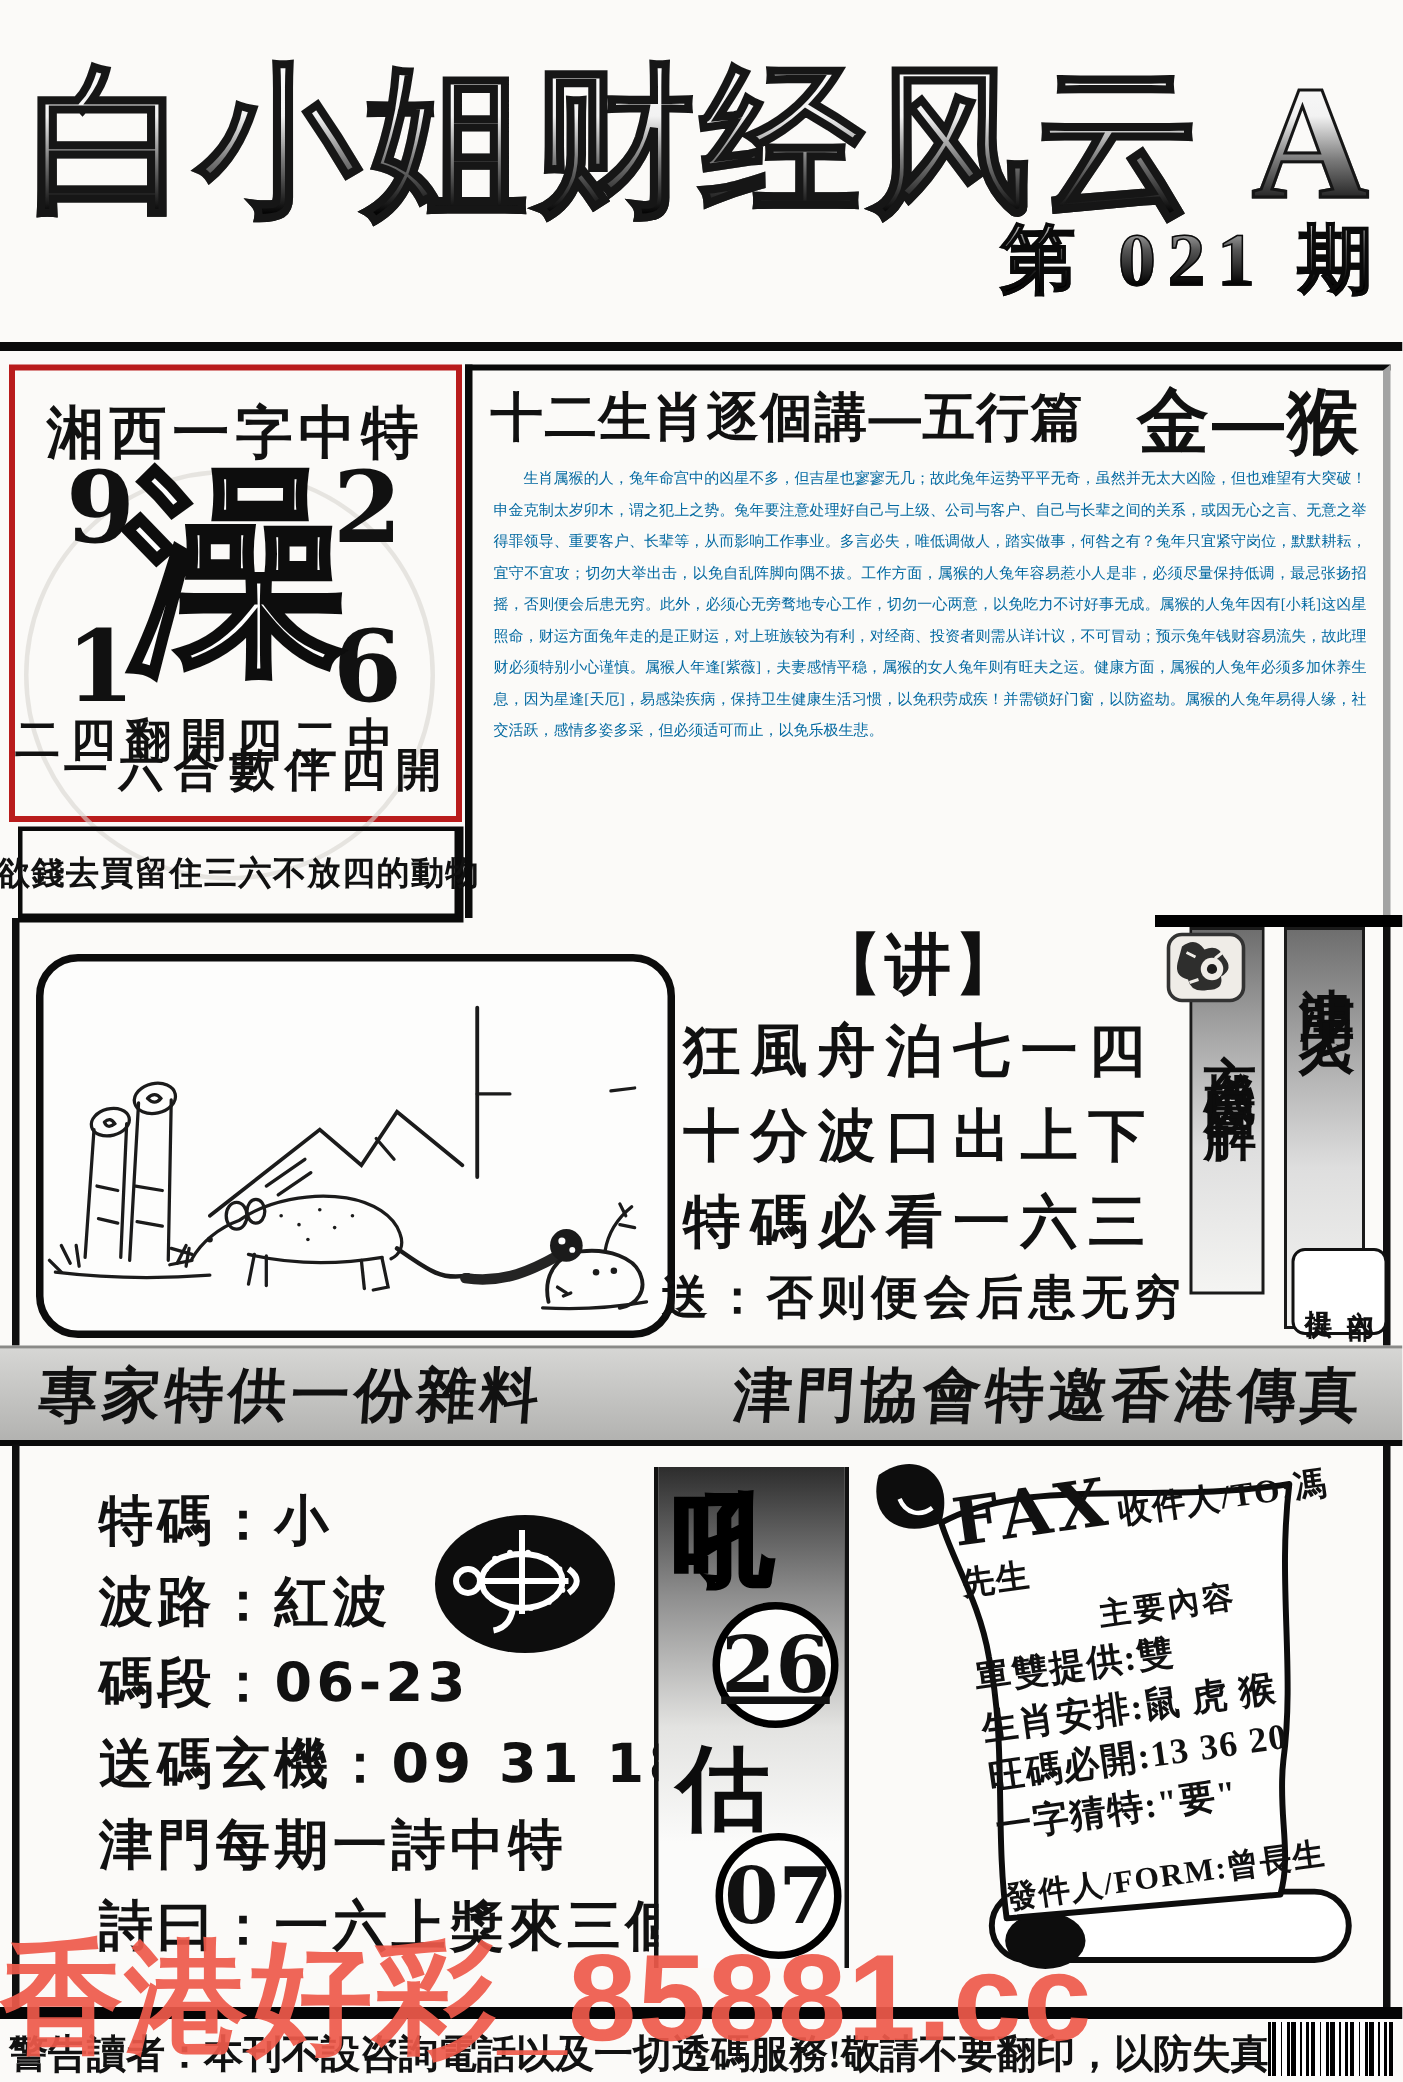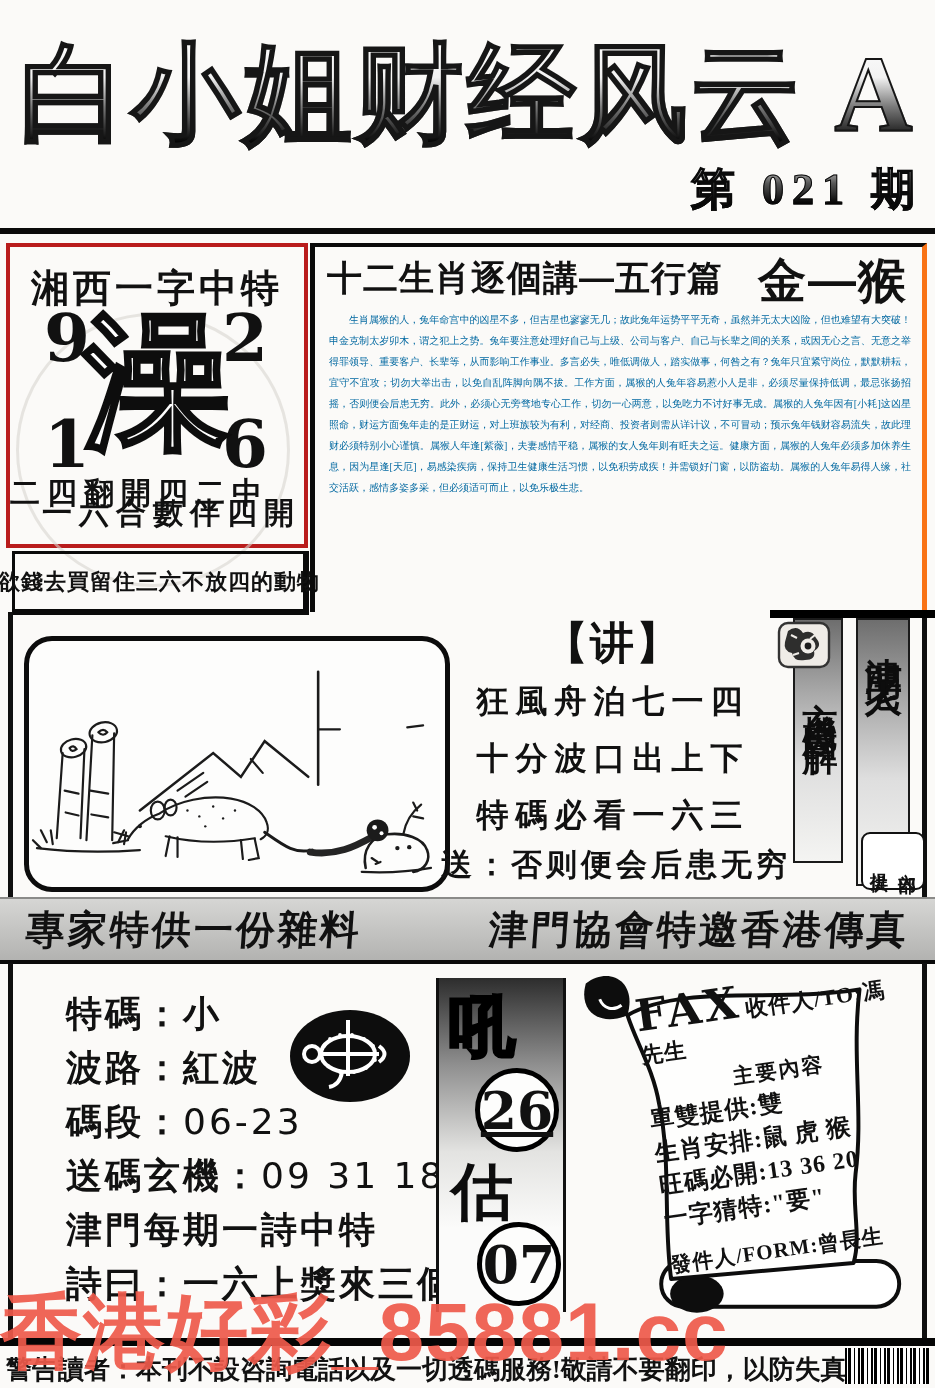--- a/index.html
+++ b/index.html
@@ -5,53 +5,53 @@
   html,body{margin:0;padding:0;}
   body{width:935px;height:1388px;position:relative;background:#fbfaf8;overflow:hidden;
        font-family:"Liberation Serif", serif;color:#111;}
   .abs{position:absolute;}
   
   .main-title{left:18px;top:22px;width:900px;text-align:center;font-weight:bold;font-size:108px;
     letter-spacing:4px;white-space:nowrap;
     background:linear-gradient(180deg,#ffffff 8%,#f2f2f2 38%,#7a7a7a 58%,#050505 82%);
     -webkit-background-clip:text;background-clip:text;color:transparent;
     -webkit-text-stroke:2px #161616;}
-  .issue-no{right:12px;top:160px;font-weight:bold;font-size:44px;letter-spacing:8px;white-space:nowrap;
+  .issue-no{right:12px;top:140px;font-weight:bold;font-size:50px;letter-spacing:8px;white-space:nowrap;
     background:linear-gradient(180deg,#e8e8e8 5%,#555 40%,#000 75%);
     -webkit-background-clip:text;background-clip:text;color:transparent;
     -webkit-text-stroke:1px #0a0a0a;}
   .header-rule{left:0;top:228px;width:935px;height:6px;background:#0a0a0a;}
   
   .hunan-box{left:6px;top:243px;width:294px;height:297px;border:4px solid #b91c1c;}
   .ghost-circle{left:6px;top:66px;width:268px;height:268px;border:3px solid #d8d5d0;border-radius:50%;opacity:.6;}
   .hunan-title{left:0;top:16px;width:100%;text-align:center;font-size:38px;font-weight:bold;letter-spacing:4px;}
   .corner-num{font-size:66px;font-weight:bold;font-family:"DejaVu Serif",serif;}
   .n9{left:34px;top:52px;} .n2{right:36px;top:52px;} .n1{left:34px;top:158px;} .n6{right:36px;top:158px;}
   .big-char{left:0;top:62px;width:100%;text-align:center;font-size:148px;font-weight:bold;
     color:#fff;-webkit-text-stroke:3px #0d0d0d;line-height:1;}
   .hint-line{left:0;width:100%;text-align:left;font-size:30px;font-weight:bold;letter-spacing:7px;white-space:nowrap;}
   .h1{top:226px;} .h2{top:246px;padding-left:32px;}
   .money-tip-box{left:12px;top:551px;width:288px;height:55px;border:3px solid #0a0a0a;
     border-right-width:6px;border-bottom-width:6px;display:flex;align-items:center;justify-content:center;}
   .money-tip{font-size:22px;font-weight:bold;letter-spacing:1px;white-space:nowrap;}
   
   .article-box{left:310px;top:243px;width:617px;height:369px;border-top:4px solid #0a0a0a;
-    border-left:5px solid #0a0a0a;border-right:5px solid #f97316;box-sizing:border-box;}
+    border-left:5px solid #0a0a0a;border-right:5px solid #a3a3a3;box-sizing:border-box;}
   .art-heading{left:12px;top:8px;font-size:35px;font-weight:900;letter-spacing:1px;white-space:nowrap;
     font-family:"Liberation Sans",sans-serif;}
   .art-animal{right:14px;top:2px;font-size:48px;font-weight:900;letter-spacing:2px;
     font-family:"Liberation Sans",sans-serif;}
   .art-body{left:14px;top:62px;width:582px;font-size:10px;line-height:21px;text-align:justify;
     font-weight:500;text-indent:2em;color:#0369a1;}
   
   .vline{width:5px;background:#0f0f0f;} .l-border{left:8px;top:612px;height:285px;} .r-border{left:922px;top:612px;height:285px;}
   .pic-box{left:24px;top:636px;width:416px;height:246px;border:5px solid #0c0c0c;border-radius:28px;background:#fdfdfc;}
   .verse-block{left:448px;top:614px;width:330px;text-align:center;}
   .verse-title{font-size:44px;font-weight:900;letter-spacing:2px;}
-  .verse-line{font-size:32px;font-weight:600;letter-spacing:7px;line-height:57px;white-space:nowrap;}
+  .verse-line{font-size:38px;font-weight:600;letter-spacing:7px;line-height:57px;white-space:nowrap;}
   .gift-line{left:436px;top:844px;width:360px;text-align:center;font-size:31px;font-weight:600;letter-spacing:4px;white-space:nowrap;}
   .strips-topbar{left:770px;top:610px;width:165px;height:8px;background:#000;}
   .v-strip{background:linear-gradient(180deg,#6e6e6e 0%,#a8a8a8 30%,#dedede 60%,#f4f4f2 100%);
     border:2px solid #1a1a1a;box-sizing:border-box;overflow:hidden;}
   .strip-mystery{left:793px;top:618px;width:50px;height:245px;}
   .strip-elder{left:856px;top:618px;width:54px;height:268px;}
   .v-text{writing-mode:vertical-rl;font-weight:bold;white-space:nowrap;color:#0d0d0d;}
   .strip-mystery .v-text{font-size:35px;letter-spacing:13px;margin:54px auto 0;display:block;}
   .strip-elder .v-text{font-size:37px;letter-spacing:8px;margin:8px auto 0;display:block;}
   .seal{left:777px;top:621px;width:54px;height:50px;z-index:3;}
@@ -61,21 +61,21 @@
   
   .banner{left:0;top:897px;width:935px;height:64px;background:linear-gradient(180deg,#d6d6d4,#b2b2b0);
     border-top:2px solid #8a8a88;display:flex;align-items:center;justify-content:space-between;
     padding:0 26px;box-sizing:border-box;}
   .banner span{font-size:39px;font-weight:bold;letter-spacing:3px;white-space:nowrap;transform:skewX(-4deg);}
   .banner-rule{left:0;top:960px;width:935px;height:4px;background:#0a0a0a;}
   
   .b-lborder{left:8px;top:963px;height:377px;} .b-rborder{left:922px;top:963px;height:377px;}
   .pred-list{left:66px;top:990px;}
   .pred-line{font-size:36px;font-weight:bold;letter-spacing:3px;white-space:nowrap;margin-bottom:16px;height:38px;}
-  .pred-num{font-family:"DejaVu Sans",sans-serif;font-weight:normal;letter-spacing:3px;}
+  .pred-num{font-family:"DejaVu Sans",sans-serif;font-weight:bold;letter-spacing:3px;}
   .oval-logo{left:288px;top:1008px;width:124px;height:96px;}
   .shout-strip{left:436px;top:978px;width:130px;height:334px;border-left:3px solid #111;border-right:3px solid #111;
     box-sizing:border-box;background:linear-gradient(180deg,#2d2d2d 0%,#8f8f8f 26%,#e3e3e1 52%,#fbfbfa 75%);}
   .shout-char{left:10px;top:4px;font-size:66px;font-weight:900;color:#fff;-webkit-text-stroke:3px #000;}
   .gu-char{left:12px;top:172px;font-size:62px;font-weight:900;color:#0c0c0c;}
   .circled-num{width:84px;height:84px;border:5px solid #000;border-radius:50%;background:#fdfdfc;
     display:flex;align-items:center;justify-content:center;font-size:52px;font-weight:800;
     font-family:"DejaVu Serif",serif;box-sizing:border-box;}
   .c26{left:36px;top:90px;text-decoration:underline;} .c07{left:38px;top:244px;}
   .fax-area{left:566px;top:963px;width:356px;height:377px;}

